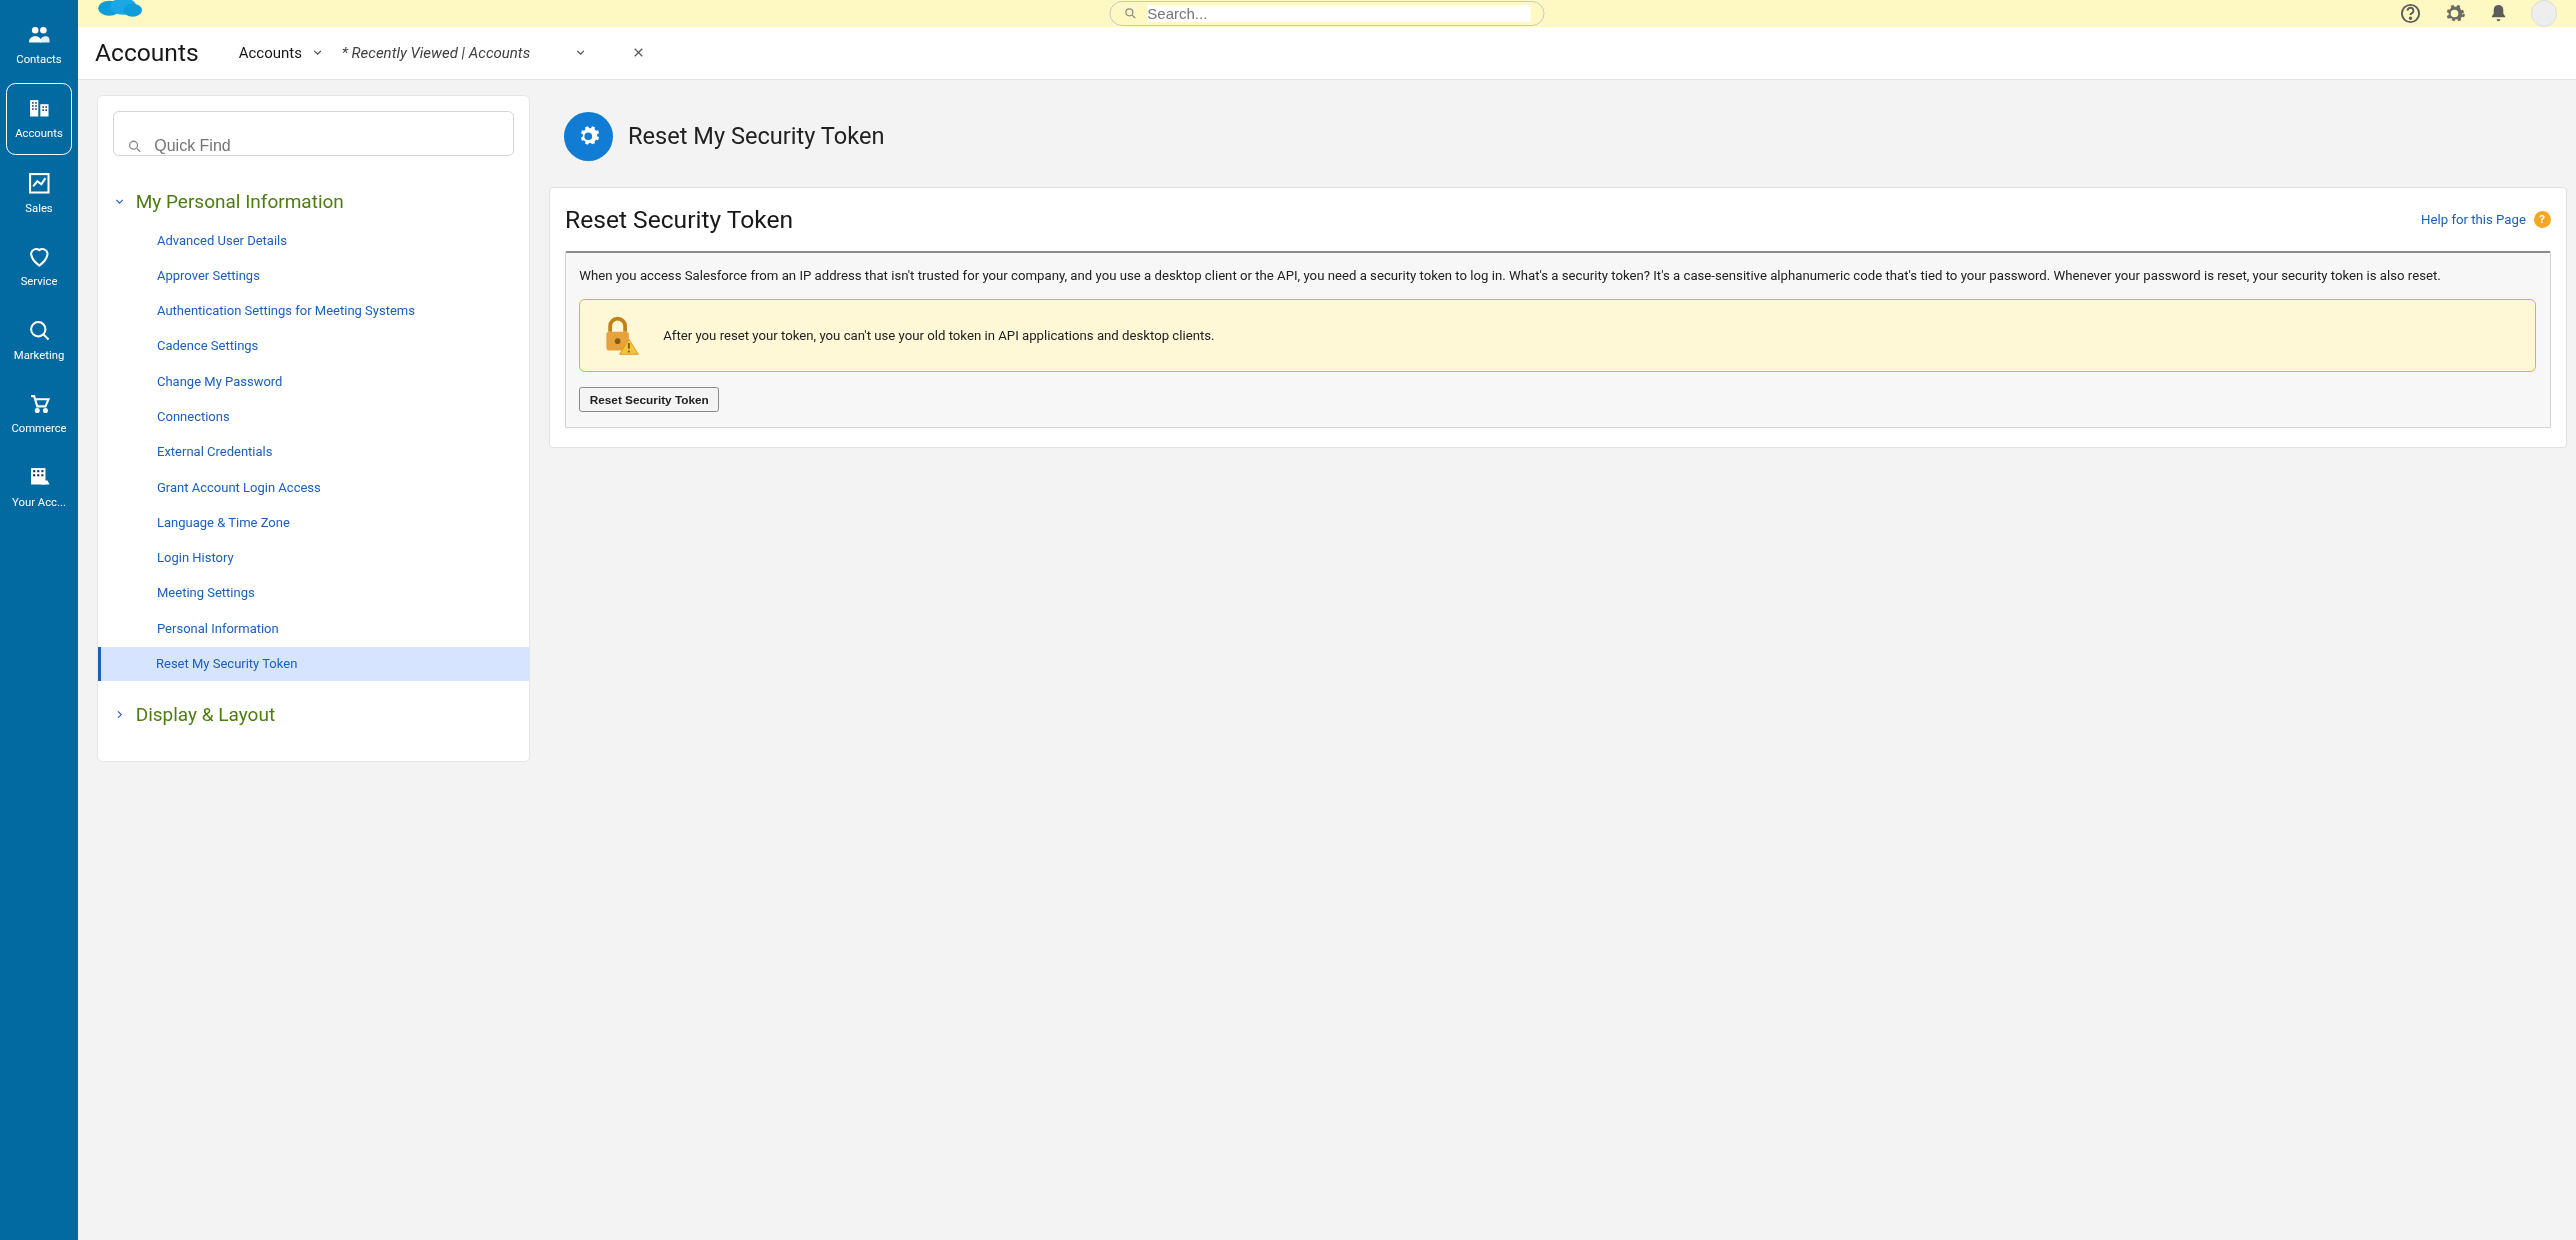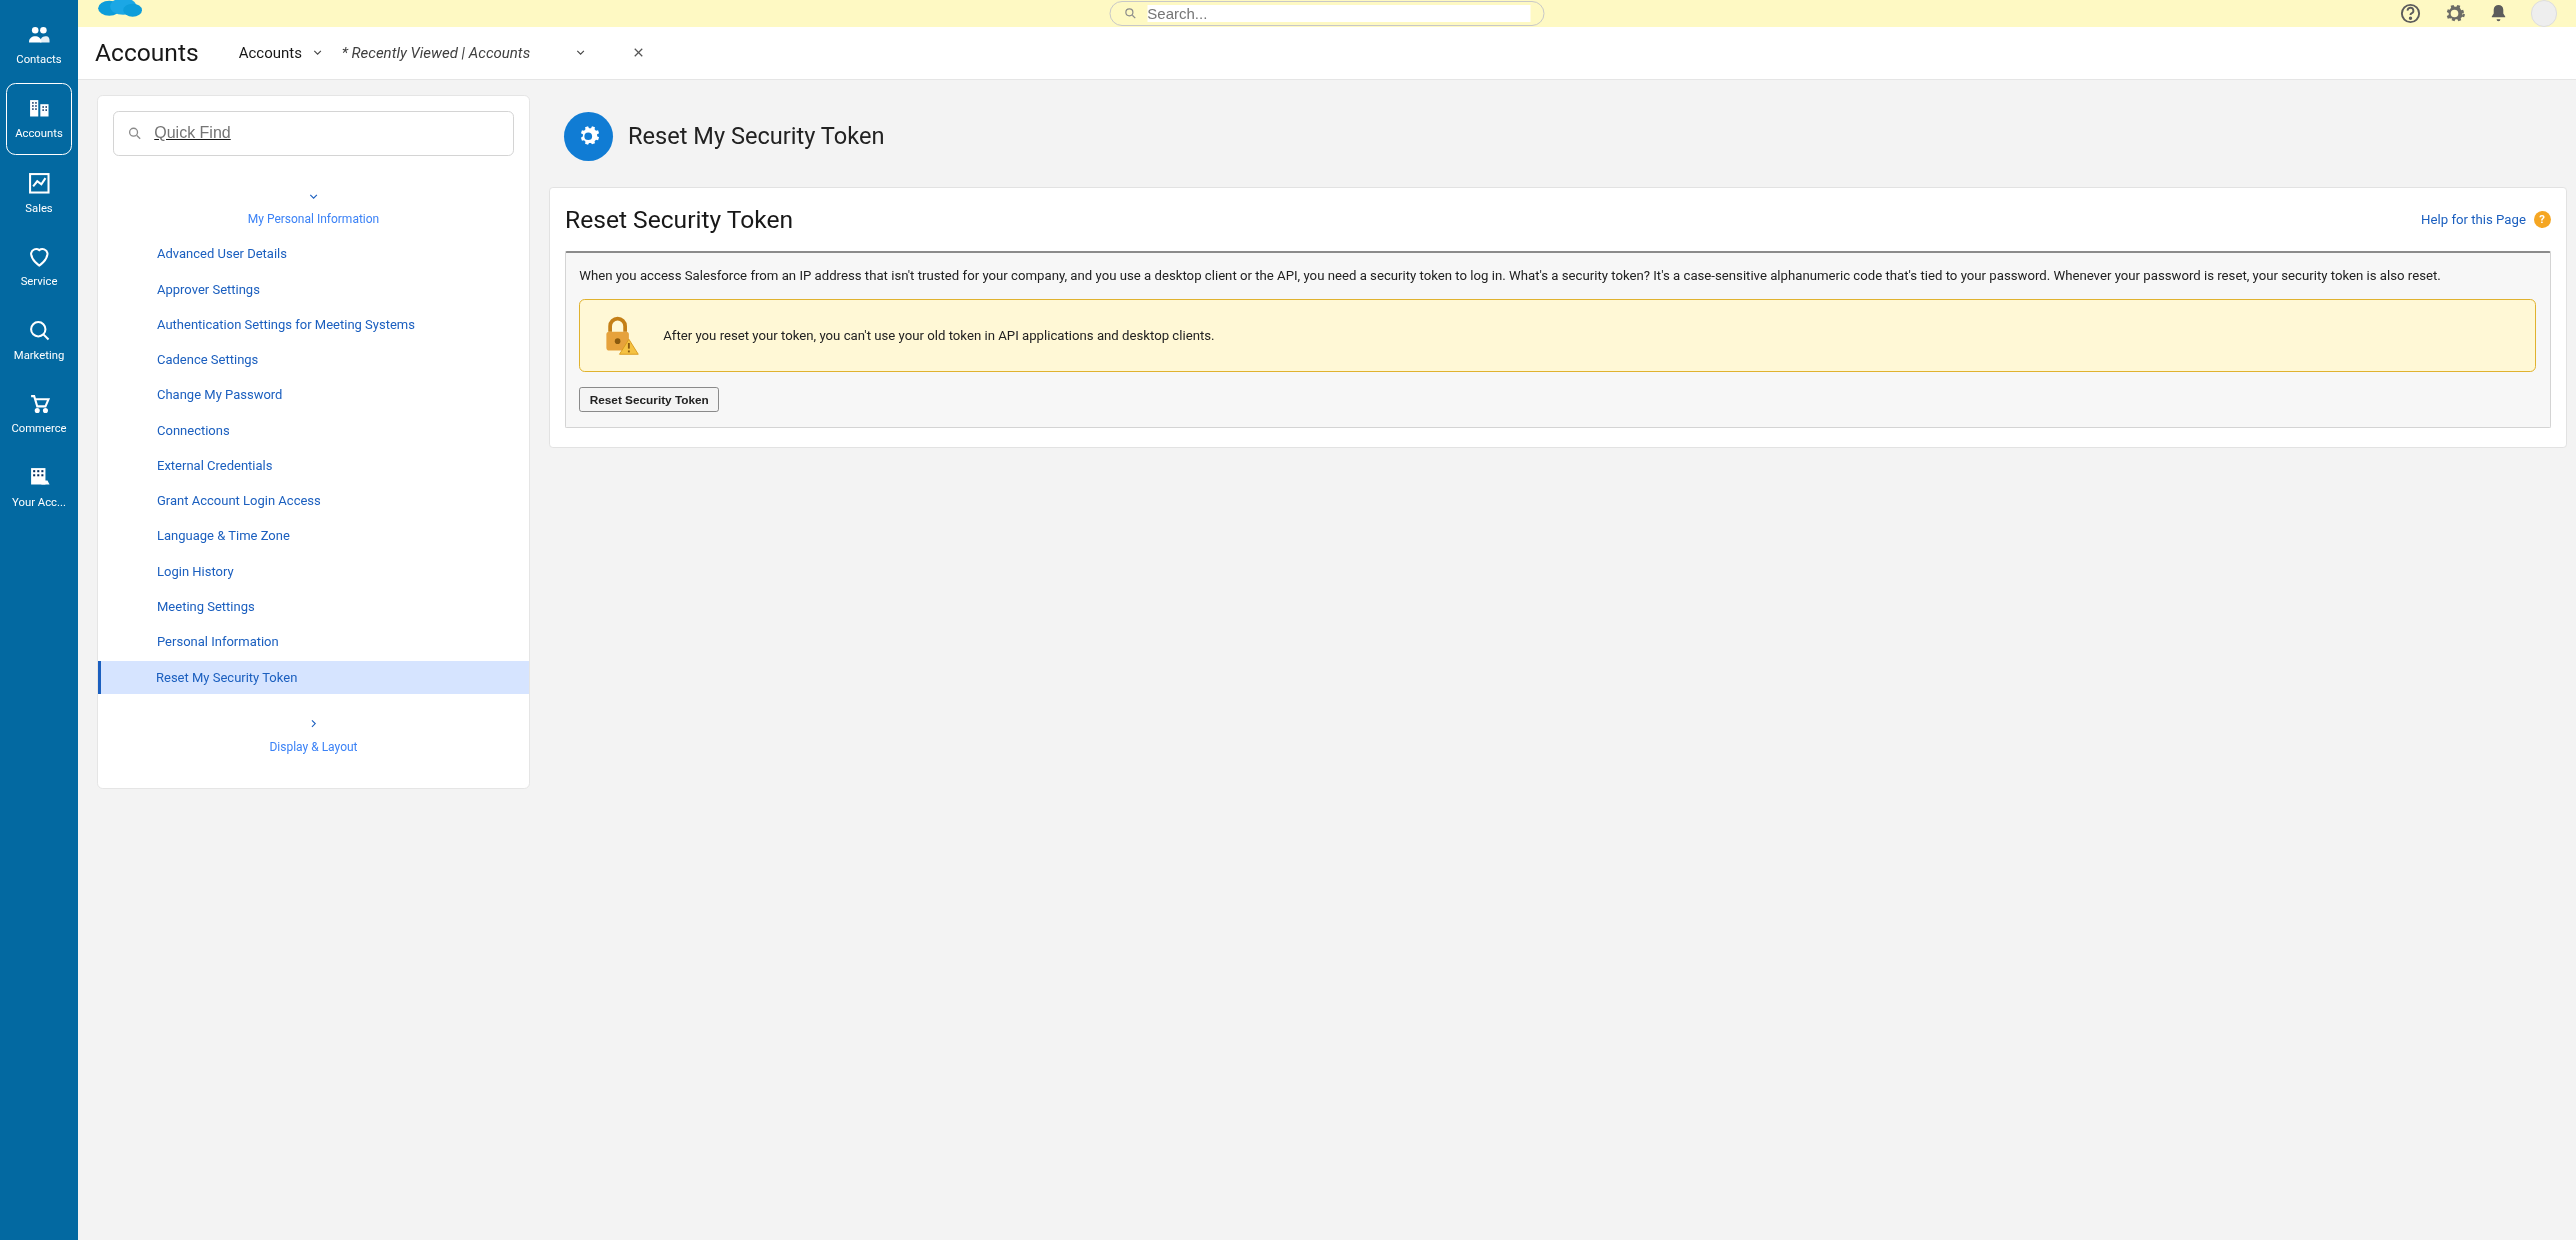--- a/index.html
+++ b/index.html
@@ -33,25 +33,25 @@
   .subnav .crumb.italic { font-style: italic; color: #404040; gap: 44px; }
   .chev { width: 13.2px; height: 13.2px; color: #444; }
   .xicon { width: 15px; height: 15px; color: #555; cursor: pointer; }
 
   
   .content { display: flex; flex: 1; gap: 19px; padding: 15px 9.5px 0 19px; align-items: flex-start; }
 
   
   .tree-panel { width: 433px; background: #fff; border: 0.9px solid #e5e5e5; border-radius: 5.7px; padding: 15px 0 19px; }
   .quickfind { margin: 0 15px 19px; }
-  .quickfind-box { border: 0.9px solid #d4d4d4; border-radius: 5.7px; height: 45px; display: flex; align-items: center; gap: 11.3px; padding: 0 13.2px; text-decoration: underline; }
+  .quickfind-box { border: 0.9px solid #d4d4d4; border-radius: 5.7px; height: 45px; display: flex; align-items: flex-end; gap: 11.3px; padding: 0 13.2px; }
   .quickfind-box input { border: none; outline: none; font-size: 16px; width: 100%; color: #444; }
 
   .tree-section { padding: 5.7px 0; }
-  .tree-header { display: flex; align-items: center; gap: 9.5px; padding: 9.5px 15px; color: #3b82f6; font-size: 12px; cursor: pointer; flex-direction: column; }
+  .tree-header { display: flex; align-items: center; gap: 9.5px; padding: 9.5px 15px; color: #4d7c0f; font-size: 19px; cursor: pointer; }
   .tree-header .arrow { width: 13.2px; height: 13.2px; }
   .tree-items { }
   .tree-item { display: block; padding: 7.6px 15px 7.6px 59px; font-size: 13px; color: #1b5fbf; cursor: pointer; line-height: 1.4; margin: 1.9px 0; }
   .tree-item.active { background: #d6e4ff; border-left: 3.8px solid #1b5fbf; padding-left: 55px; }
 
   
   .detail { flex: 1; display: flex; flex-direction: column; }
   .page-head { display: flex; align-items: center; gap: 15px; padding: 17px 0 26.5px 15px; }
   .page-head .badge { width: 49px; height: 49px; border-radius: 50%; background: #107cd4; display: flex; align-items: center; justify-content: center; }
   .page-head h1 { font-size: 23.6px; font-weight: 400; color: #222; }

